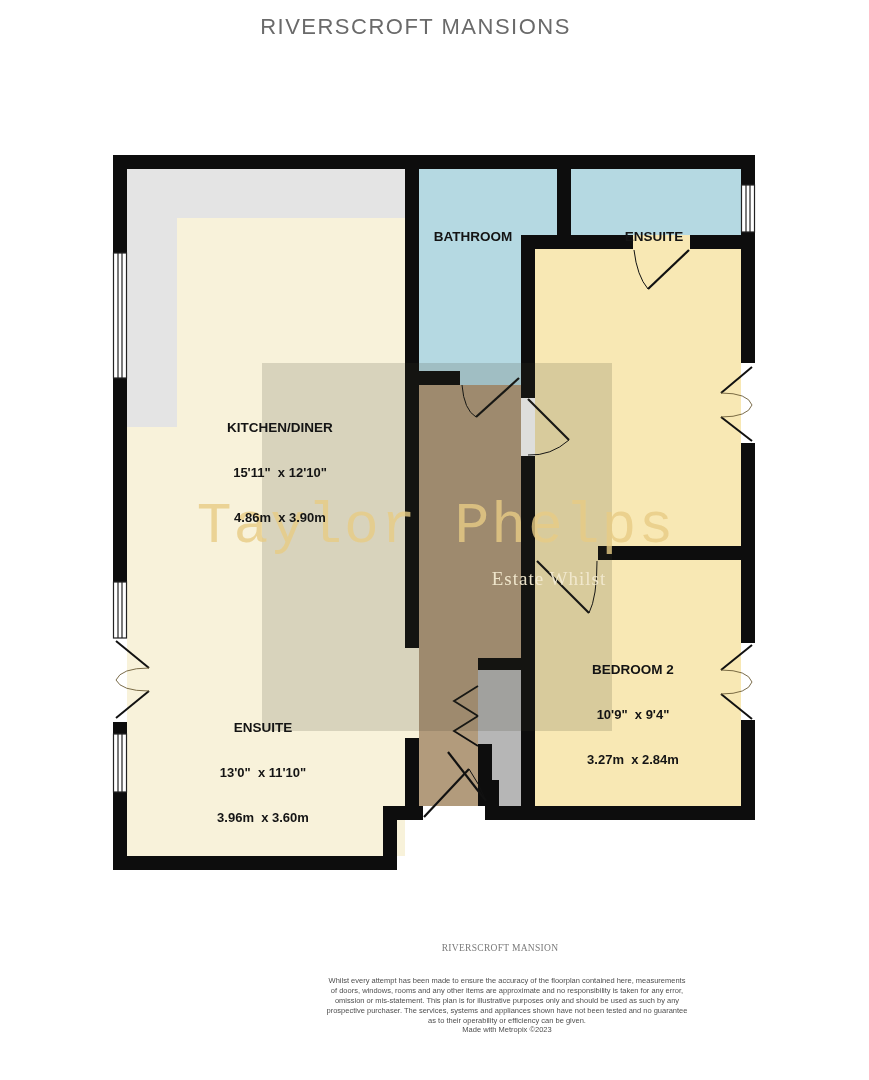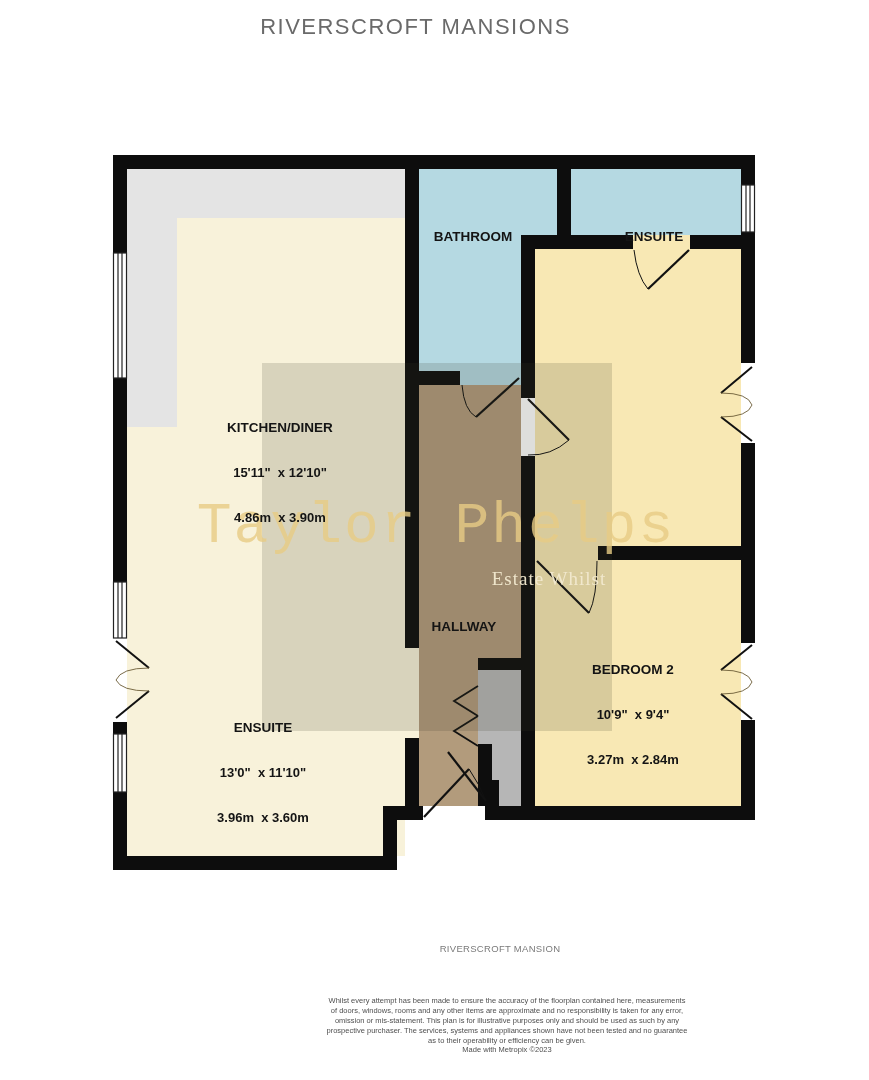--- a/index.html
+++ b/index.html
@@ -14,23 +14,23 @@
            font-family:Liberation Mono, monospace;font-size:58px;font-weight:400;
            color:var(--watermark-gold,#e8cc85);opacity:.8;z-index:3;white-space:pre;letter-spacing:2px;}
   .wm-sub{position:absolute;left:549px;top:568px;transform:translateX(-50%);
           font-family:"Liberation Serif",serif;font-size:19px;
           color:#f3ead0;opacity:.95;z-index:3;white-space:pre;letter-spacing:1px;}
   .room-label{position:absolute;transform:translateX(-50%);text-align:center;z-index:4;
               font-weight:bold;font-size:13.5px;line-height:15px;color:#141414;white-space:pre;}
   .room-label .dim{font-size:13px;}
   .room-label.clip{transform:none;text-align:left;overflow:hidden;width:38px;height:14px;font-size:12.5px;}
   .footer-name{position:absolute;top:943px;left:500px;transform:translateX(-50%);
-               font-size:9.5px;letter-spacing:.3px;color:#7a7a7a;white-space:pre;}
+               font-size:9.5px;letter-spacing:.3px;color:#7a7a7a;white-space:pre;font-family:Liberation Serif, serif;}
   .disclaimer{position:absolute;top:976px;left:507px;transform:translateX(-50%);width:430px;
-              text-align:center;font-size:7.5px;line-height:1.32;color:#4f4f4f;white-space:pre-line;margin-top:20px;}
+              text-align:center;font-size:7.5px;line-height:1.32;color:#4f4f4f;white-space:pre-line;}
 </style>
 </head>
 <body>
 
 <div class="page">
 
   <div class="title">RIVERSCROFT MANSIONS</div>
 
   <svg class="plan-svg" width="869" height="1080" viewBox="0 0 869 1080">
 
@@ -166,23 +166,20 @@
     <div>ENSUITE</div>
   </div>
   <div class="room-label" style="left:473px;top:199px">
     <div>BATHROOM</div>
   </div>
   <div class="room-label" style="left:280px;top:390px">
     <div>KITCHEN/DINER</div>
     <div class="dim">15'11"  x 12'10"</div>
     <div class="dim">4.86m  x 3.90m</div>
   </div>
-  <div class="room-label" style="left:464px;top:589px">
-    <div>HALLWAY</div>
-  </div>
   <div class="room-label" style="left:633px;top:632px">
     <div>BEDROOM 2</div>
     <div class="dim">10'9"  x 9'4"</div>
     <div class="dim">3.27m  x 2.84m</div>
   </div>
   <div class="room-label" style="left:263px;top:690px">
     <div>ENSUITE</div>
     <div class="dim">13'0"  x 11'10"</div>
     <div class="dim">3.96m  x 3.60m</div>
   </div>

